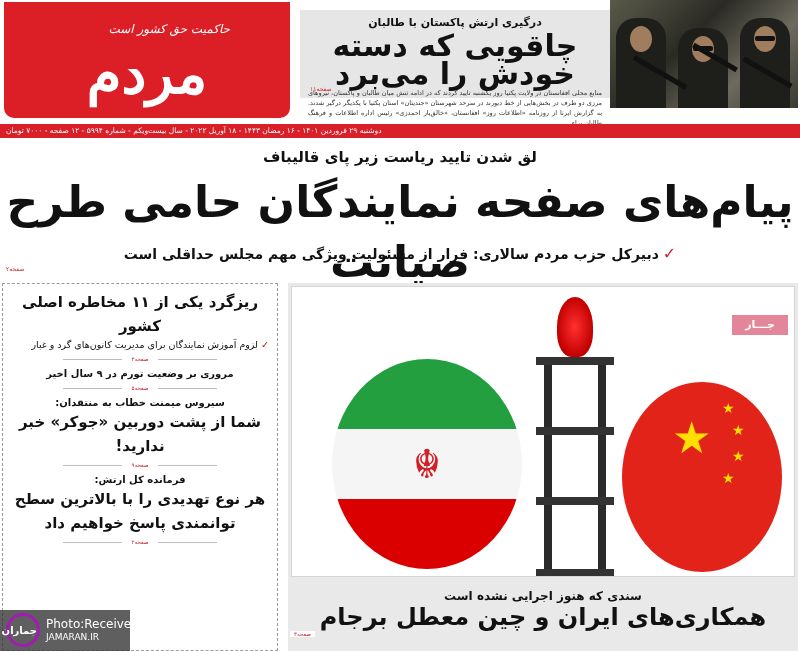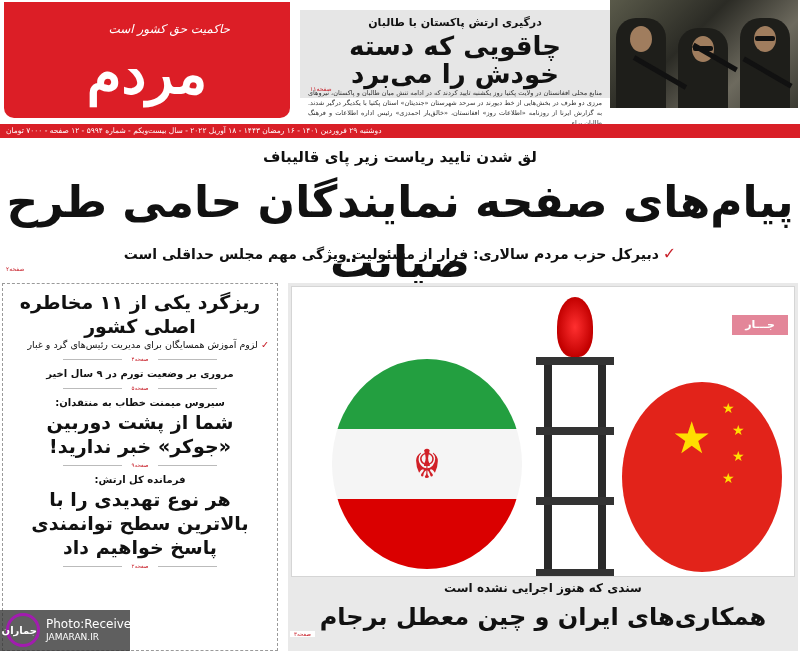--- a/index.html
+++ b/index.html
@@ -7,21 +7,21 @@
   body { font-family: "DejaVu Sans", sans-serif; position: relative; direction: rtl; color: #111; }
 
   
   .masthead { position: absolute; left: 4px; top: 2px; width: 286px; height: 116px; background: #dc1e26; border-radius: 0 0 10px 10px; overflow: hidden; }
   .masthead .tagline { position: absolute; top: 20px; right: 60px; color: #fff; font-family: "DejaVu Serif", serif; font-size: 12px; font-style: italic; }
   .masthead .logo { position: absolute; top: 36px; left: 0; width: 100%; text-align: center; color: #fff; font-family: "DejaVu Serif", serif; font-weight: bold; font-size: 56px; line-height: 70px; letter-spacing: -1px; }
 
   
   .top-story { position: absolute; left: 300px; top: 10px; width: 310px; height: 88px; background: #e6e6e6; padding: 4px 8px; text-align: center; }
   .top-story .kicker { font-size: 11px; font-weight: bold; line-height: 18px; }
-  .top-story .headline { font-size: 26px; font-weight: bold; line-height: 28px; }
+  .top-story .headline { font-size: 30px; font-weight: bold; line-height: 28px; }
   .top-story .body { font-size: 6.5px; line-height: 10px; text-align: justify; color: #333; }
   .top-story .page-ref { position: absolute; left: 10px; bottom: 6px; color: #c8202a; font-size: 6px; }
   .top-photo { position: absolute; left: 610px; top: 0; width: 188px; height: 108px; background: linear-gradient(135deg, #5a5a4a 0%, #2b2b25 40%, #6d6a5e 70%, #3a3a32 100%); overflow: hidden; }
   .top-photo .fig { position: absolute; bottom: 0; width: 50px; height: 90px; background: #1e1e1a; border-radius: 20px 20px 0 0; }
   .top-photo .fig.f1 { left: 6px; } .top-photo .fig.f2 { left: 68px; height: 80px; } .top-photo .fig.f3 { left: 130px; }
   .top-photo .face { position: absolute; width: 22px; height: 26px; background: #a07d5e; border-radius: 50%; top: 8px; left: 14px; }
   .top-photo .glasses { position: absolute; width: 20px; height: 5px; background: #111; top: 18px; left: 15px; border-radius: 2px; }
   .top-photo .gun { position: absolute; height: 5px; background: #111; transform: rotate(30deg); }
 
   
@@ -32,21 +32,21 @@
   .main-kicker { position: absolute; top: 148px; left: 0; width: 800px; text-align: center; font-size: 15px; font-weight: bold; }
   .main-headline { position: absolute; top: 172px; left: 0; width: 800px; text-align: center; font-size: 44px; font-weight: bold; line-height: 60px; letter-spacing: -1px; }
   .main-sub { position: absolute; top: 244px; left: 0; width: 800px; text-align: center; font-size: 14px; font-weight: bold; }
   .main-sub .check { color: #c8202a; font-size: 16px; margin-left: 4px; }
   .main-ref { position: absolute; top: 265px; left: 6px; color: #c8202a; font-size: 6px; }
 
   
   .left-col { position: absolute; left: 2px; top: 283px; width: 276px; height: 368px; border: 1px dashed #9a9a9a; overflow: hidden; }
   .brief { text-align: center; padding: 2px 8px; }
   .brief .kicker { font-size: 10px; font-weight: bold; line-height: 15px; }
-  .brief .headline { font-size: 19px; font-weight: bold; line-height: 24px; }
+  .brief .headline { font-size: 15px; font-weight: bold; line-height: 24px; }
   .brief .sub { font-size: 9.5px; line-height: 14px; text-align: right; }
   .brief .sub .check { color: #c8202a; }
   .divider { position: relative; height: 10px; margin: 0 60px; }
   .divider::before { content: ""; position: absolute; left: 0; right: 0; top: 5px; border-top: 1px solid #bbb; }
   .divider span { position: relative; background: #fff; color: #c8202a; font-size: 5.5px; padding: 0 6px; line-height: 10px; display: block; width: 36px; margin: 0 auto; text-align: center; }
 
   
   .watermark { position: absolute; left: 0; top: 610px; width: 130px; height: 41px; background: rgba(50,50,50,0.78); color: #fff; }
   .watermark .logo-circle { position: absolute; left: 6px; top: 3px; width: 34px; height: 34px; border-radius: 50%; border: 3px solid #a21caf; font-size: 10px; text-align: center; line-height: 30px; font-weight: bold; }
   .watermark .line1 { position: absolute; left: 46px; top: 7px; font-size: 12px; direction: ltr; }
@@ -61,21 +61,21 @@
   .gear.iran .g { height: 33.4%; }
   .gear.iran .w { background: #f5f5f5; position: relative; }
   .gear.iran .emblem { position: absolute; left: 50%; top: 50%; transform: translate(-50%,-50%); color: #d12027; font-size: 40px; font-weight: bold; }
   .gear.china { left: 330px; top: 95px; width: 160px; height: 190px; background: #e2231a; }
   .gear.china .star { position: absolute; color: #ffde00; }
   .rig { position: absolute; left: 248px; top: 70px; width: 70px; height: 220px; }
   .rig .leg { position: absolute; top: 0; bottom: 0; width: 8px; background: #2a2a2a; }
   .rig .bar { position: absolute; left: -4px; right: -4px; height: 8px; background: #333; }
   .flame { position: absolute; left: 265px; top: 10px; width: 36px; height: 60px; background: radial-gradient(ellipse at center, #ff3030 0%, #c30000 70%); border-radius: 50% 50% 40% 40%; }
 
-  .feature .kicker { position: absolute; top: 298px; left: 0; width: 510px; text-align: center; font-size: 12px; font-weight: bold; }
+  .feature .kicker { position: absolute; top: 306px; left: 0; width: 510px; text-align: center; font-size: 12px; font-weight: bold; }
   .feature .headline { position: absolute; top: 316px; left: 0; width: 510px; text-align: center; font-size: 24px; font-weight: bold; line-height: 36px; }
   .feature .page-ref { position: absolute; left: 2px; bottom: 14px; background: #fff; color: #c8202a; font-size: 5.5px; padding: 0 4px; }
 </style>
 </head>
 <body>
 
 <div class="masthead">
   <div class="tagline">حاکمیت حق کشور است</div>
   <div class="logo">مردم سالاری</div>
 </div>
@@ -110,21 +110,21 @@
 <div class="main-kicker">لق شدن تایید ریاست زیر پای قالیباف</div>
 <div class="main-headline">پیام‌های صفحه نمایندگان حامی طرح صیانت</div>
 <div class="main-sub">
   <span class="check">✓</span><span>دبیرکل حزب مردم سالاری: فرار از مسئولیت ویژگی مهم مجلس حداقلی است</span>
 </div>
 <div class="main-ref">صفحه۲</div>
 
 <div class="left-col">
   <div class="brief" style="padding-top:6px;">
     <div class="headline">ریزگرد یکی از ۱۱ مخاطره اصلی کشور</div>
-    <div class="sub"><span class="check">✓</span> <span>لزوم آموزش همسایگان برای مدیریت رئیس‌های گرد و غبار</span></div>
+    <div class="sub"><span class="check">✓</span> <span>لزوم آموزش نمایندگان برای مدیریت کانون‌های گرد و غبار</span></div>
   </div>
   <div class="divider">
       <span>صفحه۴</span>
     </div>
 
   <div class="brief">
     <div class="kicker">مروری بر وضعیت تورم در ۹ سال اخیر</div>
   </div>
   <div class="divider">
       <span>صفحه۵</span>

